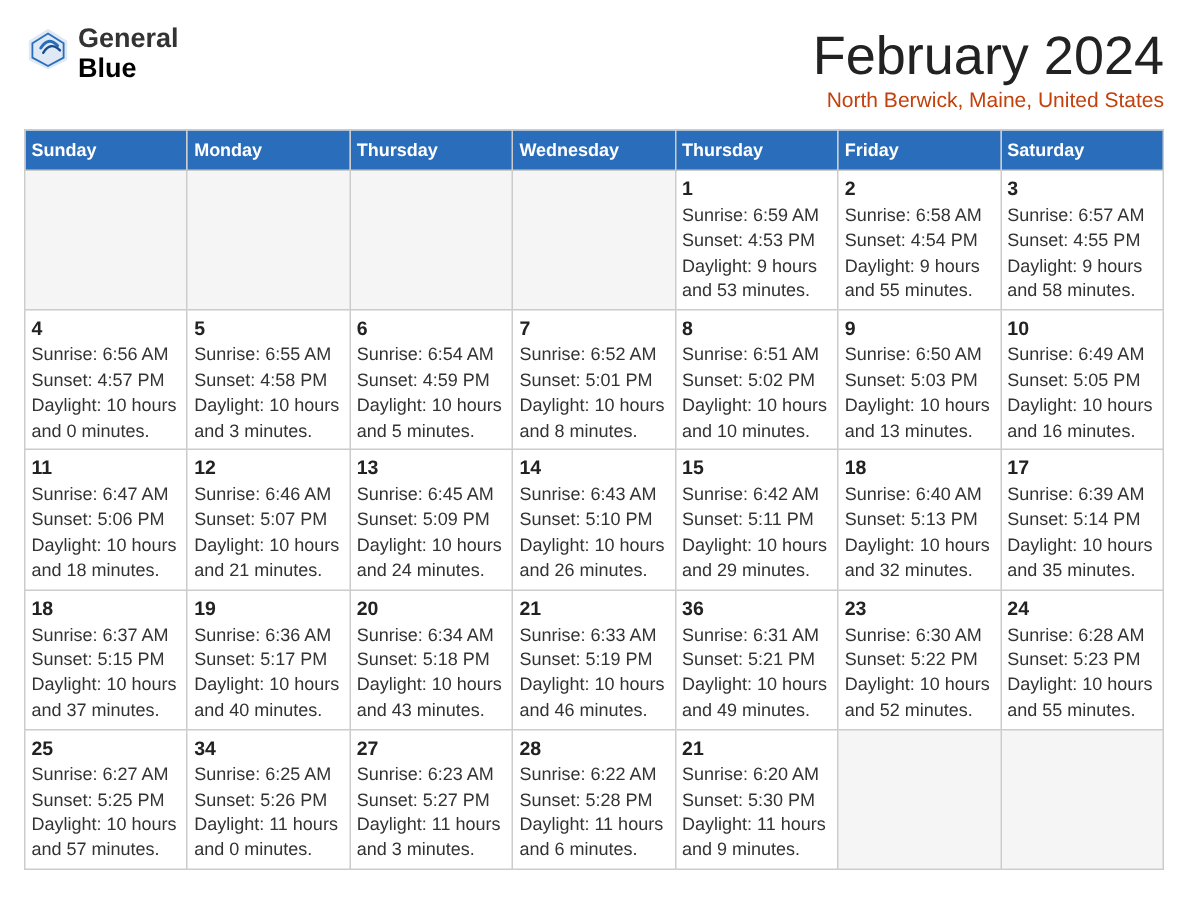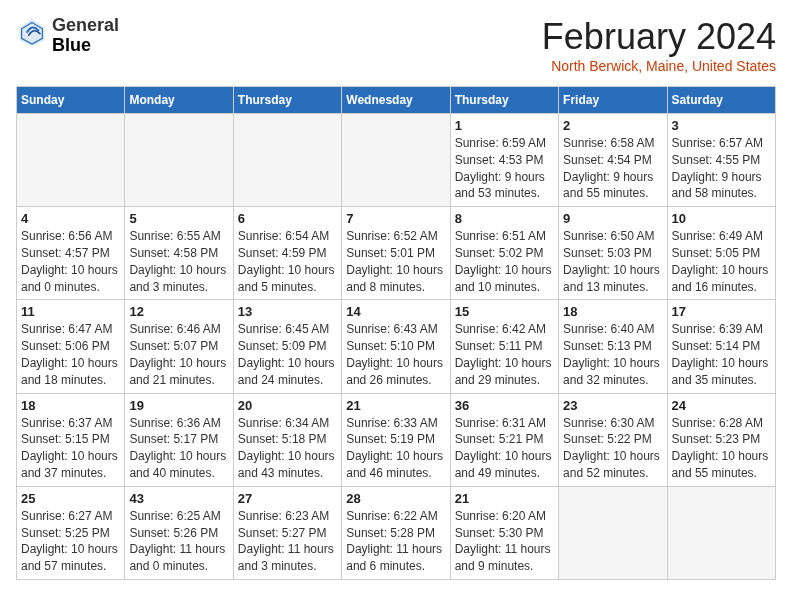--- a/index.html
+++ b/index.html
@@ -300,21 +300,21 @@
       </tr>
       <tr>
         <td>
           <div class="day-num">25</div>
           <div class="cell-info">Sunrise: 6:27 AM
 Sunset: 5:25 PM
 Daylight: 10 hours
 and 57 minutes.</div>
         </td>
         <td>
-          <div class="day-num">43</div>
+          <div class="day-num">34</div>
           <div class="cell-info">Sunrise: 6:25 AM
 Sunset: 5:26 PM
 Daylight: 11 hours
 and 0 minutes.</div>
         </td>
         <td>
           <div class="day-num">27</div>
           <div class="cell-info">Sunrise: 6:23 AM
 Sunset: 5:27 PM
 Daylight: 11 hours

